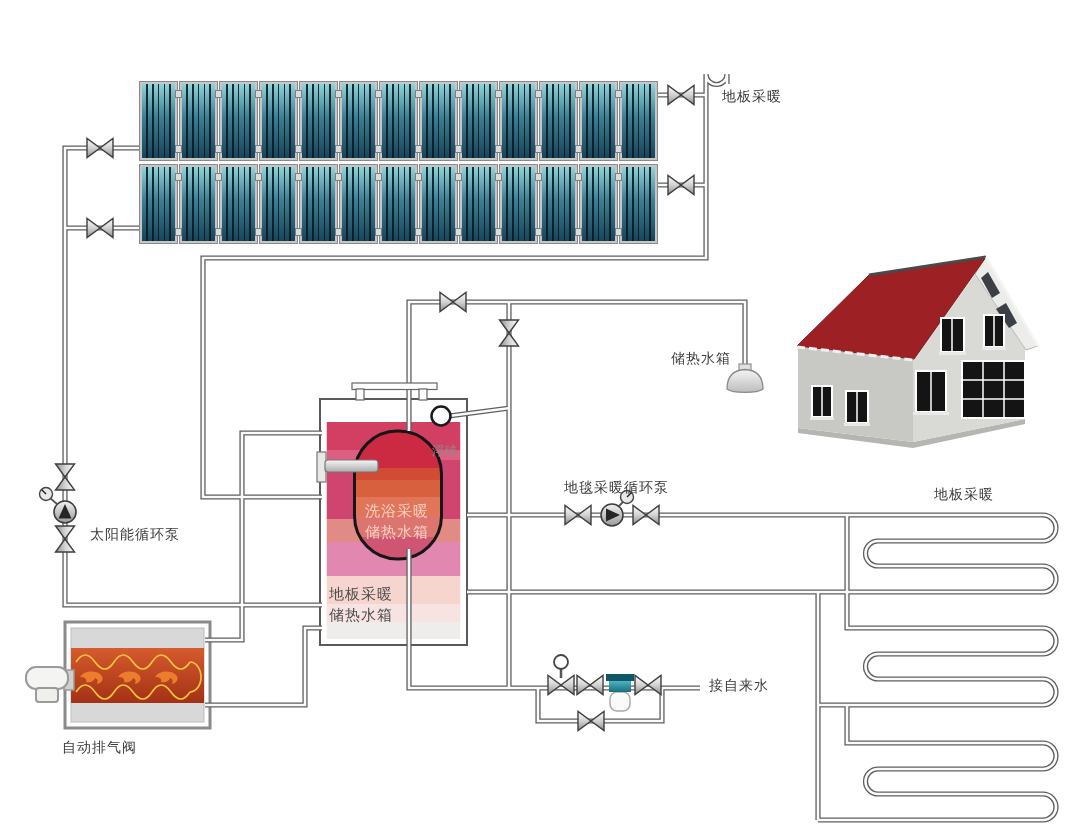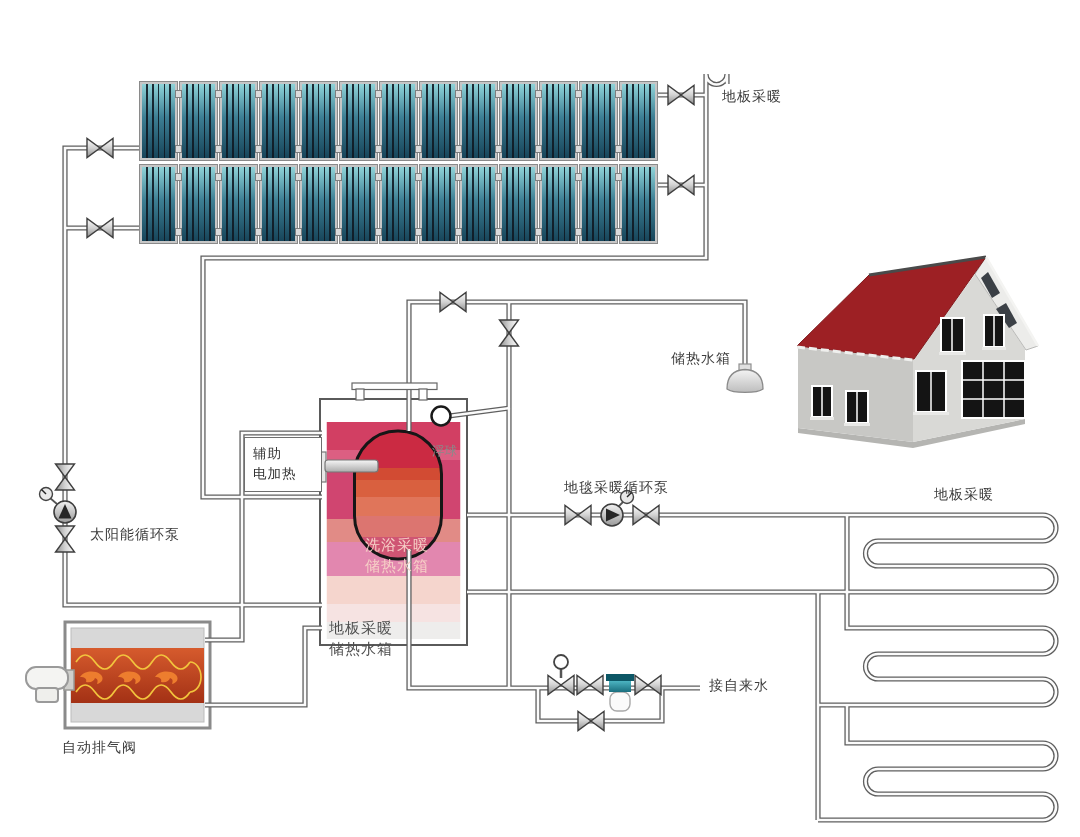--- a/index.html
+++ b/index.html
@@ -8,21 +8,21 @@
   .canvas svg{position:absolute;left:0;top:0;z-index:1;}
   #panels{position:absolute;left:0;top:0;width:1080px;height:837px;z-index:3;}
   .panel{position:absolute;width:37px;height:78px;box-sizing:border-box;
          border:2px solid #c6c6c6;box-shadow:0 0 0 1px #8a8a8a;}
   .stub{position:absolute;width:7px;height:8px;background:#dcdcdc;border:1px solid #7e7e7e;box-sizing:border-box;}
   .lbl{position:absolute;z-index:5;font-size:14px;color:#3b3b3b;white-space:nowrap;letter-spacing:1px;}
   .lbl.small{font-size:12.5px;color:#8a8a8a;letter-spacing:0;margin-top:18px;}
   .auxbox{position:absolute;left:244px;top:437px;width:78px;height:55px;background:#ffffff;
           border:1px solid #6e6e6e;box-sizing:border-box;z-index:4;
           font-size:13.5px;line-height:20px;padding:6px 0 0 8px;color:#333;letter-spacing:1px;}
-  .tanklbl{position:absolute;z-index:5;font-size:15px;line-height:21px;letter-spacing:1px;margin-top:34px;}
+  .tanklbl{position:absolute;z-index:5;font-size:15px;line-height:21px;letter-spacing:1px;}
   .tanklbl.inner{left:351px;top:500px;width:92px;text-align:center;color:#f6cfc6;}
   .tanklbl.outer{left:329px;top:583px;color:#4d4d4d;}
   #pipes path{fill:none;stroke:#5f5f5f;stroke-width:5.2;}
   #pipes-inner path{fill:none;stroke:#fbfbfb;stroke-width:2.6;}
 </style>
 </head>
 <body>
 
 <div class="canvas">
 
@@ -307,24 +307,20 @@
       <div class="stub" style="left: 535px; top: 228px;"></div>
       <div class="stub" style="left: 575px; top: 173px;"></div>
       <div class="stub" style="left: 575px; top: 228px;"></div>
       <div class="stub" style="left: 615px; top: 173px;"></div>
       <div class="stub" style="left: 615px; top: 228px;"></div>
     </div>
 
 <div class="lbl" style="left:722px;top:88px;">地板采暖</div>
 <div class="lbl" style="left:671px;top:350px;">储热水箱</div>
 <div class="lbl small" style="left:432px;top:425px;">浮球</div>
-<div class="auxbox">
-  <div>辅助</div>
-  <div>电加热</div>
-</div>
 <div class="lbl" style="left:90px;top:501px;margin-top:25px;">太阳能循环泵</div>
 <div class="lbl" style="left:564px;top:479px;">地毯采暖循环泵</div>
 <div class="lbl" style="left:934px;top:486px;">地板采暖</div>
 <div class="lbl" style="left:709px;top:677px;">接自来水</div>
 <div class="lbl" style="left:62px;top:739px;">自动排气阀</div>
 <div class="tanklbl inner">
   <div>洗浴采暖</div>
   <div>储热水箱</div>
 </div>
 <div class="tanklbl outer">

